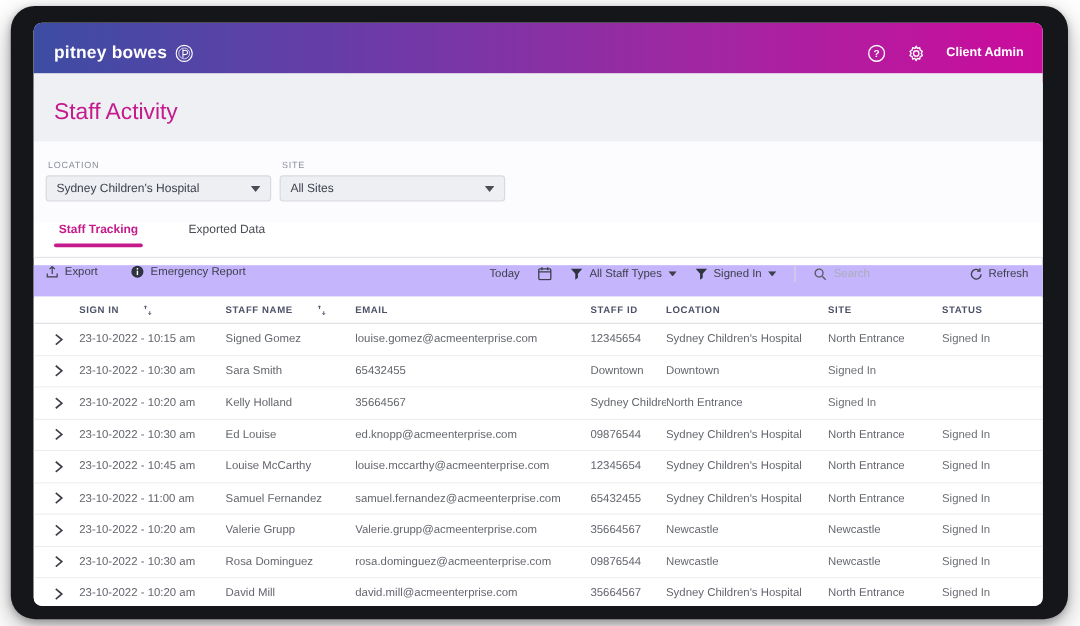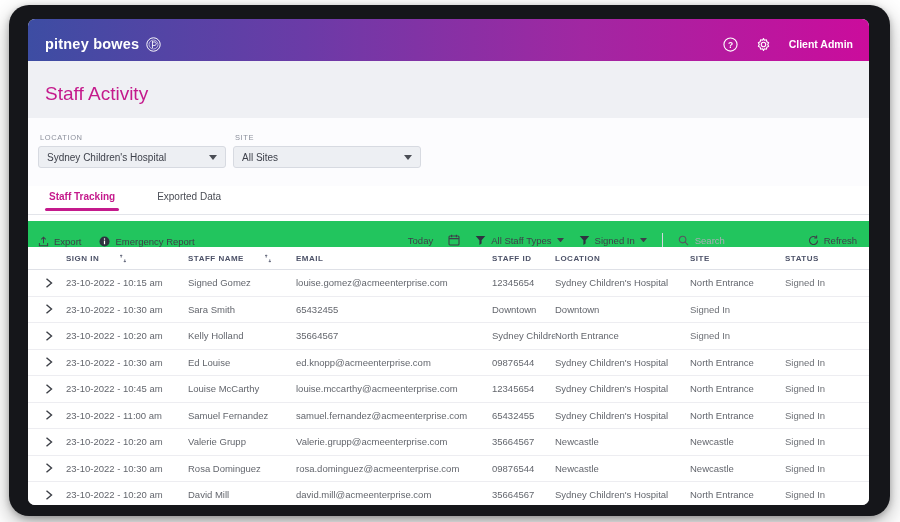--- a/index.html
+++ b/index.html
@@ -39,30 +39,30 @@
   .field-location { left:10px; width:188px; }
   .field-site { left:205px; width:188px; }
   .field-label { font-size:7.5px; letter-spacing:0.6px; color:#8b8f9b; text-transform:uppercase; margin-bottom:4px; padding-left:2px; }
   .select {
     height:22px; background:#edeff3; border:1px solid #d7dae1; border-radius:3px;
     display:flex; align-items:center; padding:0 8px; font-size:10px; color:#3e414b; cursor:pointer;
   }
   .select .caret { margin-left:auto; }
 
   
-  .tab-bar { position:absolute; left:0; top:167px; width:100%; height:29px; background:#fff; border-bottom:1px solid #e3e5ea; display:flex; align-items:center; padding-left:17px; }
+  .tab-bar { position:absolute; left:0; top:167px; width:100%; height:29px; background:#fff; border-bottom:1px solid #e3e5ea; display:flex; align-items:flex-start; padding-left:17px; }
   .tab { font-size:10px; padding:0 4px 8px 4px; margin-right:34px; color:#4a4d55; cursor:pointer; position:relative; }
   .tab.active { color:#c41a8c; font-weight:700; }
   .tab.active::after { content:""; position:absolute; left:0; right:0; bottom:-1px; height:3px; background:#c41a8c; border-radius:2px; }
 
   
-  .toolbar { position:absolute; left:0; top:202px; width:100%; height:26px; background:#22c55e; display:flex; align-items:flex-end; padding:0 12px 0 10px; font-size:9.5px; color:#3d4049; }
+  .toolbar { position:absolute; left:0; top:202px; width:100%; height:26px; background:#c4b5fd; display:flex; align-items:flex-start; padding:0 12px 0 10px; font-size:9.5px; color:#3d4049; }
   .tbtn { display:flex; align-items:center; gap:5px; cursor:pointer; white-space:nowrap; }
   .ticon { width:11px; height:11px; display:block; }
-  .gap18 { margin-left:8px;padding-left:10px; }
+  .gap18 { margin-left:18px;padding-left:10px; }
   .toolbar-right { margin-left:auto; display:flex; align-items:center; }
   .tr-item { margin-left:15px; }
   .vdivider { width:1px; height:14px; background:#d3d6dd; margin-left:15px; }
   .search-wrap { display:flex; align-items:center; gap:6px; margin-left:15px; width:96px; }
   .search-input { border:none; background:transparent; outline:none; width:72px; font-size:9.5px; color:#3d4049; font-family:"Liberation Sans",sans-serif; }
   .search-input::placeholder { color:#abaeb6; }
 
   
   .grid-cols { display:grid; grid-template-columns:38px 122px 108px 196px 63px 135px 95px 1fr; align-items:center; }
   .table-header { position:absolute; left:0; top:229px; width:100%; height:22px; background:#fff; border-bottom:1px solid #dfe1e7; font-size:8px; letter-spacing:0.5px; color:#4d5268; font-weight:700; text-transform:uppercase; }

